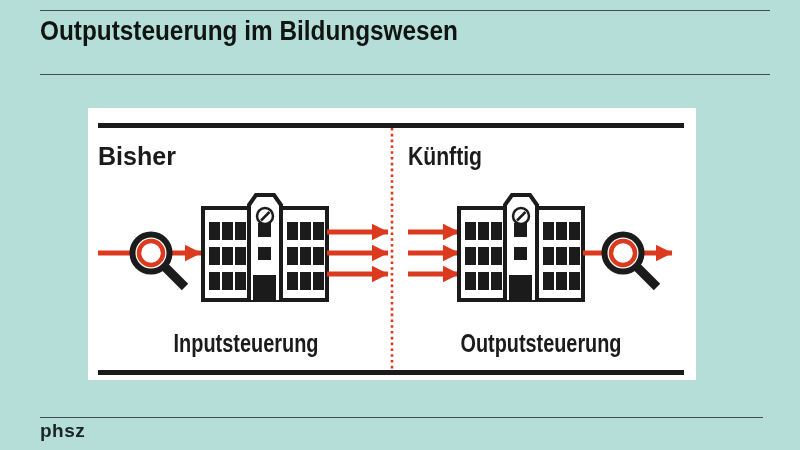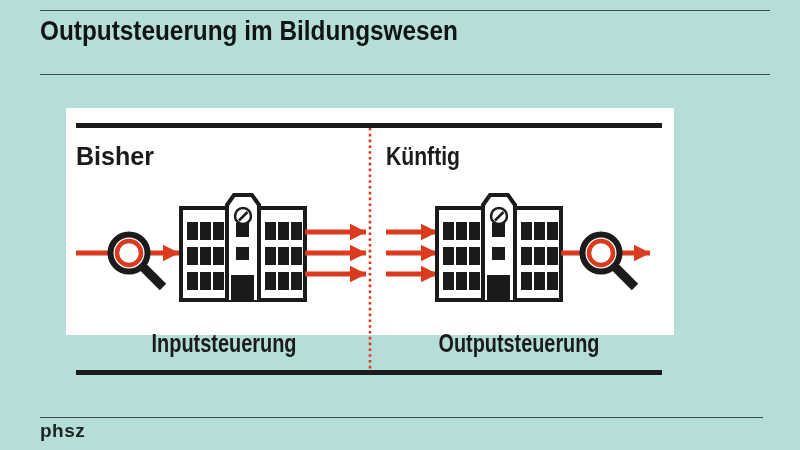--- a/index.html
+++ b/index.html
@@ -16,22 +16,22 @@
   .rule-top    { left: 40px; top: 10px;  width: 730px; }
   .rule-title  { left: 40px; top: 74px;  width: 730px; }
   .rule-footer { left: 40px; top: 417px; width: 723px; }
   .title-svg { position: absolute; left: 40px; top: 12px; }
   .title-svg text {
     font-family: "Liberation Sans", sans-serif;
     font-weight: bold;
     fill: #101413;
   }
   .panel {
-    position: absolute; left: 66px; top: 108px;
-    width: 608px; height: 227px;
+    position: absolute; left: 88px; top: 108px;
+    width: 608px; height: 272px;
     background: #ffffff;
   }
   .diagram-svg text {
     font-family: "Liberation Sans", sans-serif;
     font-weight: bold;
     fill: #1b1b1b;
   }
   .flow-line { stroke: #dc3a1e; stroke-width: 5; }
   .thick-line { stroke: #1b1b1b; stroke-width: 5; }
   .divider { stroke: #dc3a1e; stroke-width: 2.6; stroke-dasharray: 2.6 3.2; }

